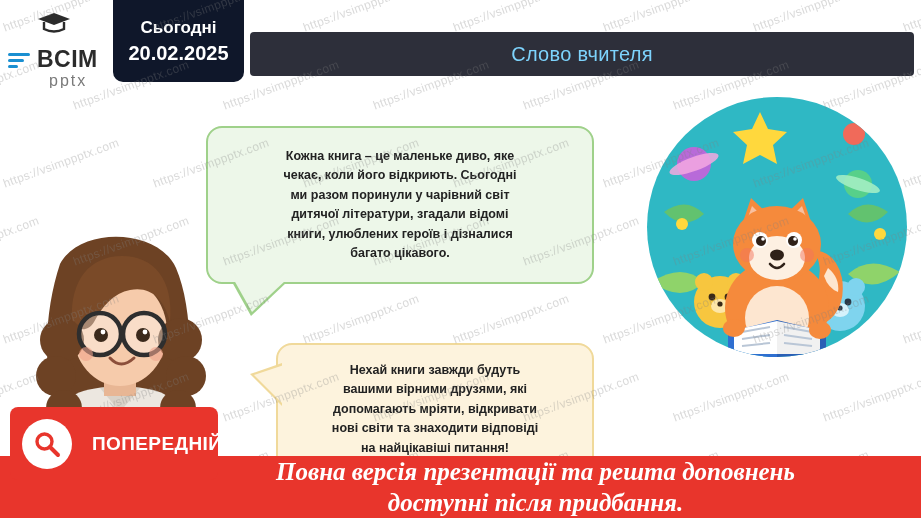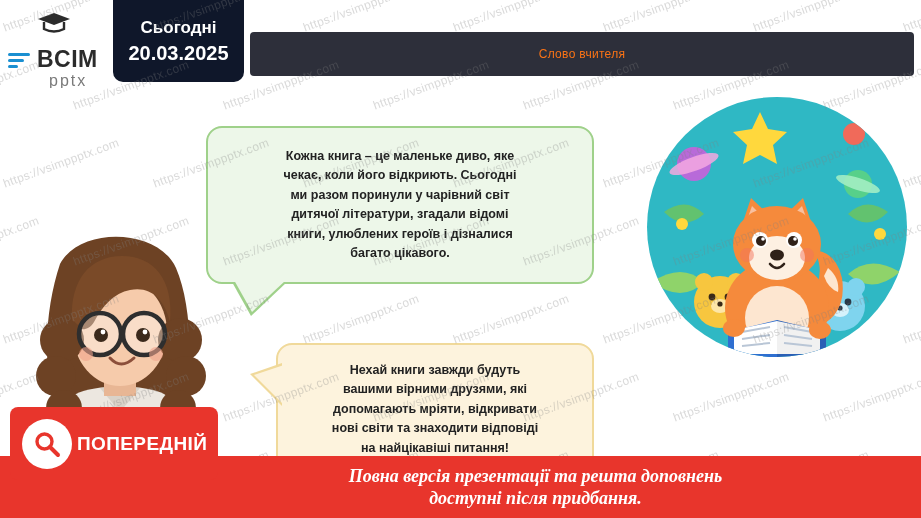--- a/index.html
+++ b/index.html
@@ -121,22 +121,22 @@
     top: 32px;
     width: 664px;
     height: 44px;
     background: #2d2f3a;
     border-radius: 4px;
     display: flex;
     align-items: center;
     justify-content: center;
   }
   .title-bar span {
-    color: #f97316;
-    font-size: 12px;
+    color: #7dd3fc;
+    font-size: 20px;
     letter-spacing: .3px;
   }
 
   
   .body-area {
     position: absolute;
     left: 0;
     top: 88px;
     width: 921px;
     height: 368px;
@@ -237,21 +237,21 @@
   .preview-btn {
     position: absolute;
     left: 10px;
     top: 407px;
     width: 208px;
     height: 73px;
     background: #e8352c;
     border-radius: 8px;
     display: flex;
     align-items: center;
-    gap: 5px;
+    gap: 20px;
     padding-left: 12px;
     box-sizing: border-box;
     z-index: 70;
   }
   .preview-btn .circle {
     width: 50px;
     height: 50px;
     border-radius: 50%;
     background: #ffffff;
     display: flex;
@@ -279,21 +279,21 @@
     background: #e8352c;
     z-index: 65;
     display: flex;
     align-items: center;
     justify-content: center;
   }
   .bottom-banner .bt {
     display: block;
     text-align: center;
     color: #ffffff;
-    font-size: 18px;
+    font-size: 25px;
     font-style: italic;
     font-weight: bold;
     line-height: 1.25;
     white-space: pre-line;
     padding-left: 150px;
     font-family: "Liberation Serif", serif;
   }
 </style>
 </head>
 <body>
@@ -315,21 +315,21 @@
         </svg>
         <div class="logo-text" style="margin-top:20px;">
           <span class="logo-main">BCIM</span>
           <span class="logo-sub">pptx</span>
         </div>
       </div>
     </div>
 
     <div class="date-badge">
       <span class="d-label">Сьогодні</span>
-      <span class="d-value">20.03.2025</span>
+      <span class="d-value">20.02.2025</span>
     </div>
 
     <div class="title-bar">
       <span>Слово вчителя</span>
     </div>
   </div>
 
   <div class="body-area">
 
     <svg class="girl" viewBox="0 0 215 290">

